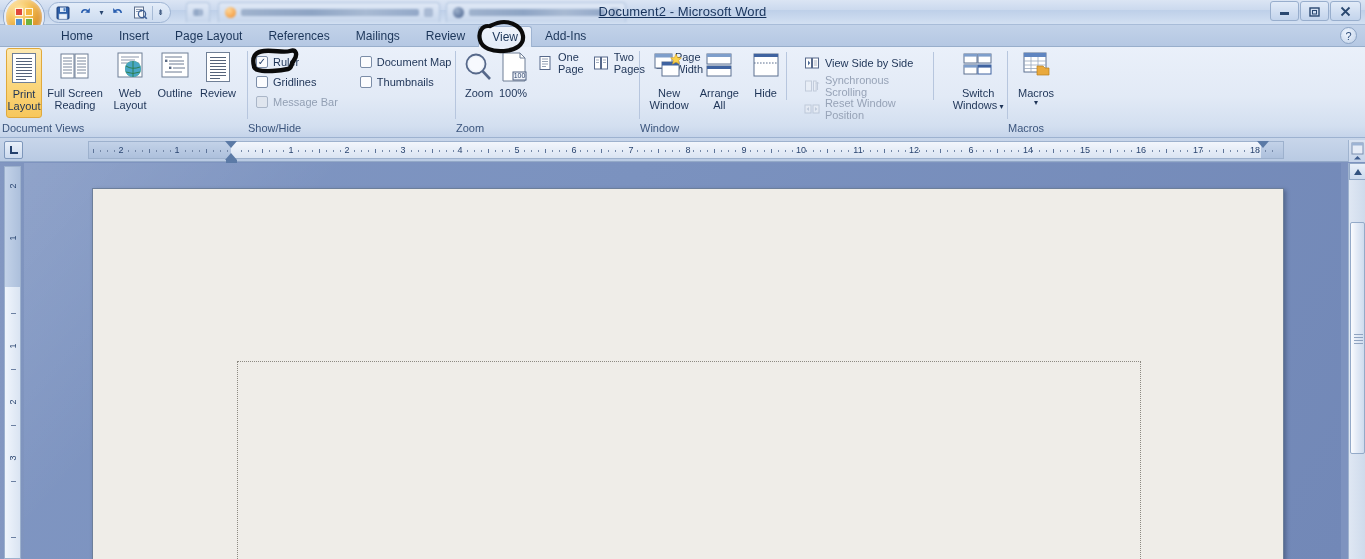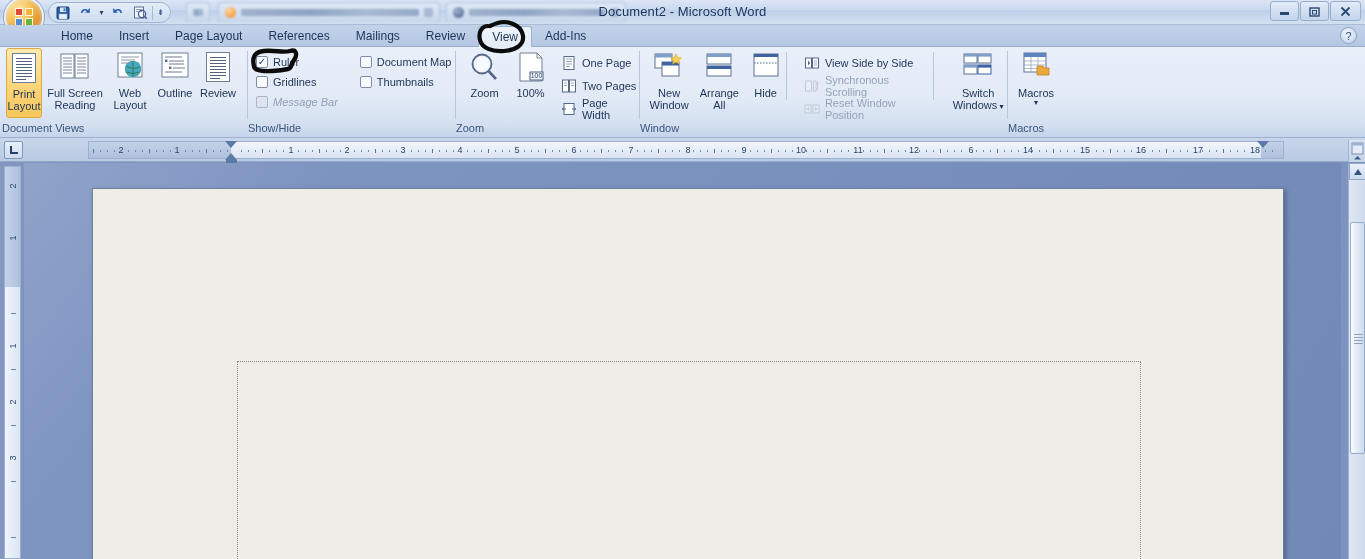--- a/index.html
+++ b/index.html
@@ -56,21 +56,21 @@
   .ftab .dot { width: 11px; height: 11px; border-radius: 50%; flex: 0 0 auto; }
   .ftab .txt {
     height: 7px; flex: 1 1 auto; border-radius: 2px;
     background: linear-gradient(90deg,#9fb2cd 0%, #8ea4c4 40%, #a8bad3 70%, #93a8c8 100%);
   }
   .ftab .x { width: 9px; height: 9px; border-radius: 2px; background: #a9bad4; flex:0 0 auto;}
 
   .doc-title {
     position: absolute; left: 0; right: 0; top: 4px;
     text-align: center; font-size: 13px; color: #17335c;
-    letter-spacing: .1px; pointer-events: none;
+    letter-spacing: .1px; pointer-events: none; text-decoration: underline;
   }
   .win-btns { position: absolute; right: 4px; top: 1px; display: flex; gap: 1px; }
   .win-btn {
     width: 29px; height: 20px;
     background: linear-gradient(180deg,#e2ebf8,#c3d4ec);
     border: 1px solid #98aecd; border-radius: 3px;
     display: flex; align-items: center; justify-content: center;
     color: #26446e;
   }
   .win-btn.close { width: 31px; }
@@ -137,21 +137,21 @@
   .chk-list { display: flex; flex-direction: column; gap: 4px; padding-top: 6px; }
   .chk-row { display: flex; align-items: center; gap: 5px; height: 16px; }
   .chk {
     width: 12px; height: 12px; background: #fbfcfe;
     border: 1px solid #7b8da8; border-radius: 2px;
     display: flex; align-items: center; justify-content: center;
     font-size: 10px; color: #23406b; line-height: 1;
   }
   .chk.dis { background: #dfe5ee; border-color: #aab6c8; }
   .chk-lbl { font-size: 11px; }
-  .chk-lbl.dis { color: #93a0b4; font-style: italic; }
+  .chk-lbl.dis { color: #93a0b4; }
 
   .smallbtn { display: flex; align-items: center; gap: 5px; height: 20px; padding: 0 3px; border-radius: 2px;}
   .smallbtn .si { width: 16px; height: 16px; position: relative; flex: 0 0 auto; }
   .smallbtn.dis span.t { color: #97a3b7; }
 
   
   .hruler-band {
     position: absolute; left: 0; top: 138px; width: 1365px; height: 24px;
     background: linear-gradient(180deg,#c8d6ea,#b9cae3);
     border-bottom: 1px solid #93a9c8;
@@ -532,21 +532,21 @@
             <svg width="34" height="34" viewBox="0 0 34 34">
               <path d="M7 2 H24 L29 7 V30 H7 Z" fill="#fff" stroke="#6f7f96"></path>
               <path d="M24 2 V7 H29" fill="none" stroke="#6f7f96"></path>
               <rect x="17" y="21" width="13" height="8" fill="#f3f6fb" stroke="#4d5f80"></rect>
               <text x="23.5" y="27.4" font-size="7" text-anchor="middle" fill="#29406a" font-family="sans-serif">100</text>
             </svg>
           </span>
           <span class="lbl">100%</span>
         </div>
 
-        <div style="display:flex;flex-direction:column;gap:3px;padding-top:5px;margin-left:4px;">
+        <div style="display:flex;flex-direction:row;gap:3px;padding-top:5px;margin-left:4px;">
           <div class="smallbtn">
             <span class="si">
               <svg width="16" height="16" viewBox="0 0 16 16">
                 <rect x="3" y="1.5" width="10" height="13" fill="#fff" stroke="#56688a"></rect>
                 <g stroke="#7b8ba3" stroke-width=".8">
                     <line x1="5" y1="4" x2="11" y2="4"></line>
                     <line x1="5" y1="6.5" x2="11" y2="6.5"></line>
                     <line x1="5" y1="9" x2="11" y2="9"></line>
                     <line x1="5" y1="11.5" x2="9" y2="11.5"></line>
                   </g>

